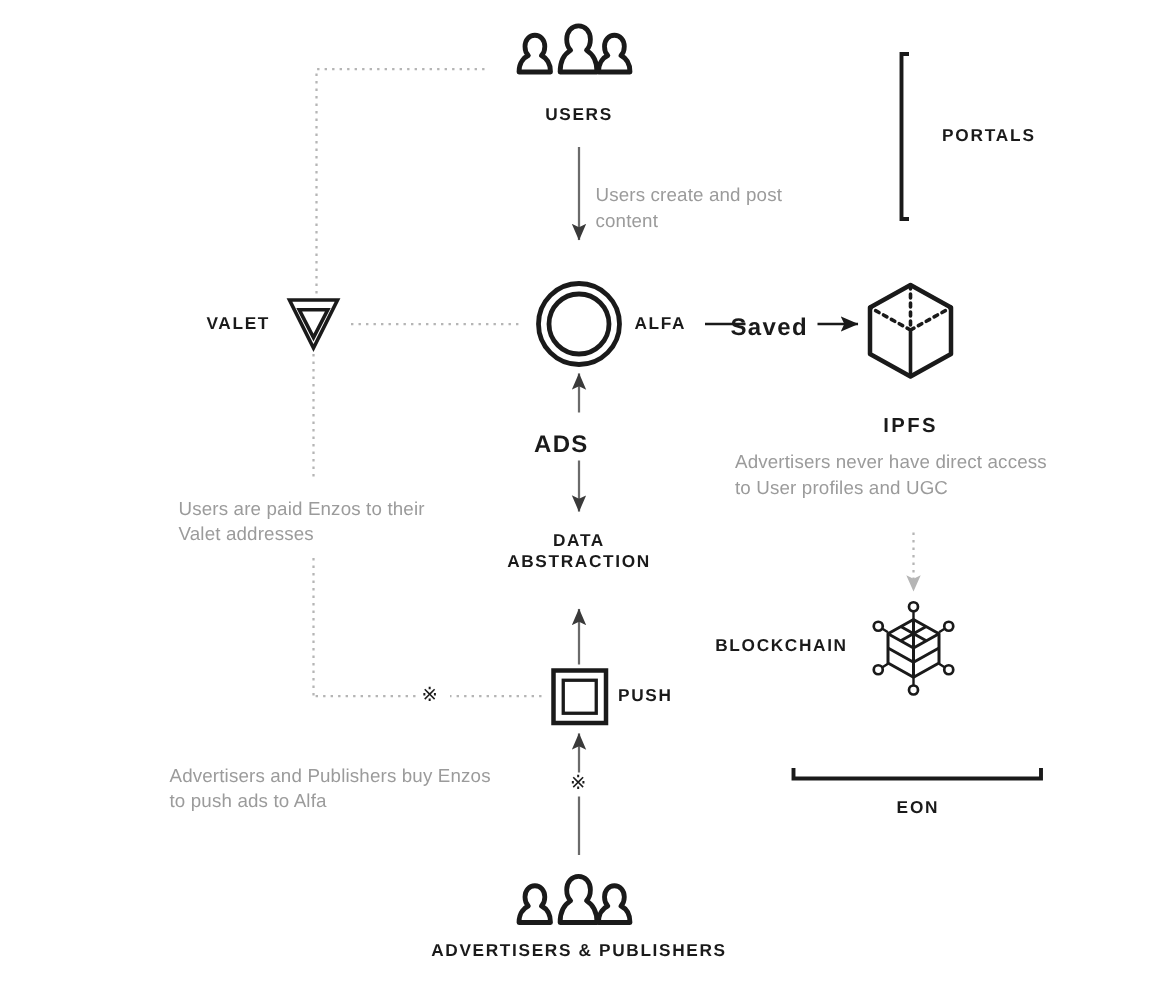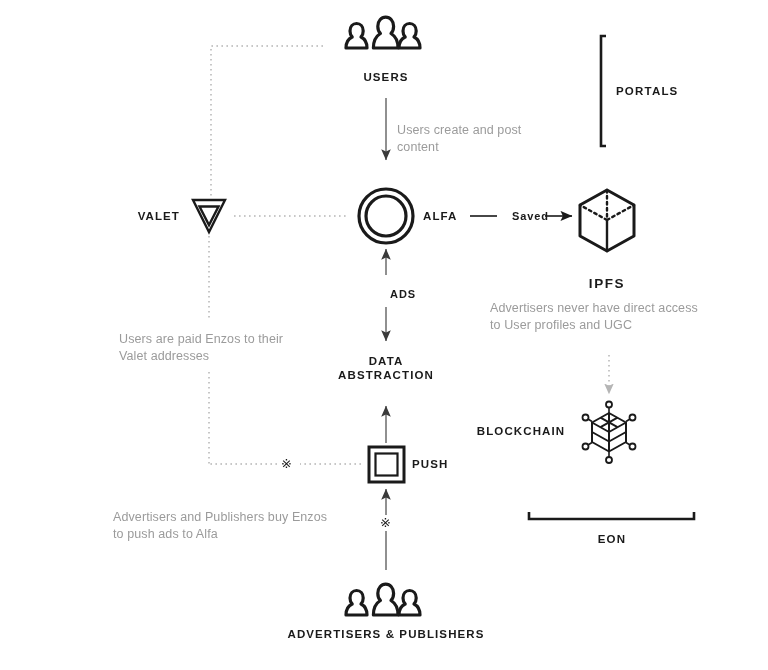--- a/index.html
+++ b/index.html
@@ -34,24 +34,24 @@
   .node-label {
     color: #1a1a1a;
     font-size: 11.5px;
     font-weight: bold;
     letter-spacing: 1.1px;
     line-height: 15px;
     text-align: center;
   }
   .edge-label {
     color: #1a1a1a;
-    font-size: 11px;
+    font-size: 16px;
     font-weight: bold;
     letter-spacing: 0.9px;
-    text-align: right;
+    text-align: left;
   }
   .bracket-label {
     color: #1a1a1a;
     font-size: 11.5px;
     font-weight: bold;
     letter-spacing: 1.2px;
     text-align: center;
   }
   .note {
     color: #9b9b9b;
@@ -181,21 +181,21 @@
 
   <div class="lbl node-label" style="left:466px; top:424px; width:110px; text-align:center;">BLOCKCHAIN</div>
 
   <div class="lbl node-label" style="left:326px; top:354px; width:120px;">DATA</div>
   <div class="lbl node-label" style="left:326px; top:368px; width:120px;">ABSTRACTION</div>
 
   <div class="lbl node-label" style="left:412px; top:457px; width:60px; text-align:left;">PUSH</div>
 
   <div class="lbl node-label" style="left:276px; top:627px; width:220px;">ADVERTISERS &amp; PUBLISHERS</div>
 
-  <div class="lbl bracket-label" style="left:600px; top:85px; width:120px; text-align:left; padding-left:16px;">PORTALS</div>
+  <div class="lbl bracket-label" style="left:600px; top:85px; width:120px; text-align:left; padding-left:28px;">PORTALS</div>
 
   <div class="lbl bracket-label" style="left:552px; top:533px; width:120px;">EON</div>
 
   <div class="lbl edge-label" style="left:487px; top:210px; width:62px;">Saved</div>
 
   <div class="lbl edge-label" style="left:356px; top:288px; width:60px;">ADS</div>
 
   <div class="lbl note" style="left:397px; top:122px; width:176px;">Users create and post</div>
   <div class="lbl note" style="left:119px; top:331px; width:260px;">Users are paid Enzos to their</div>
 

